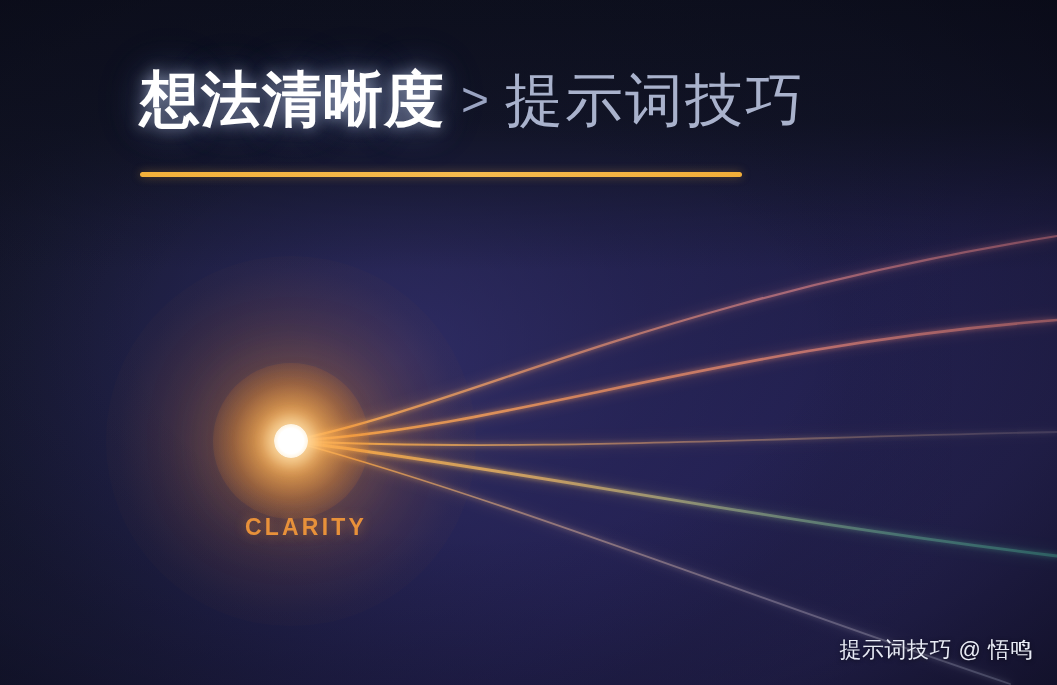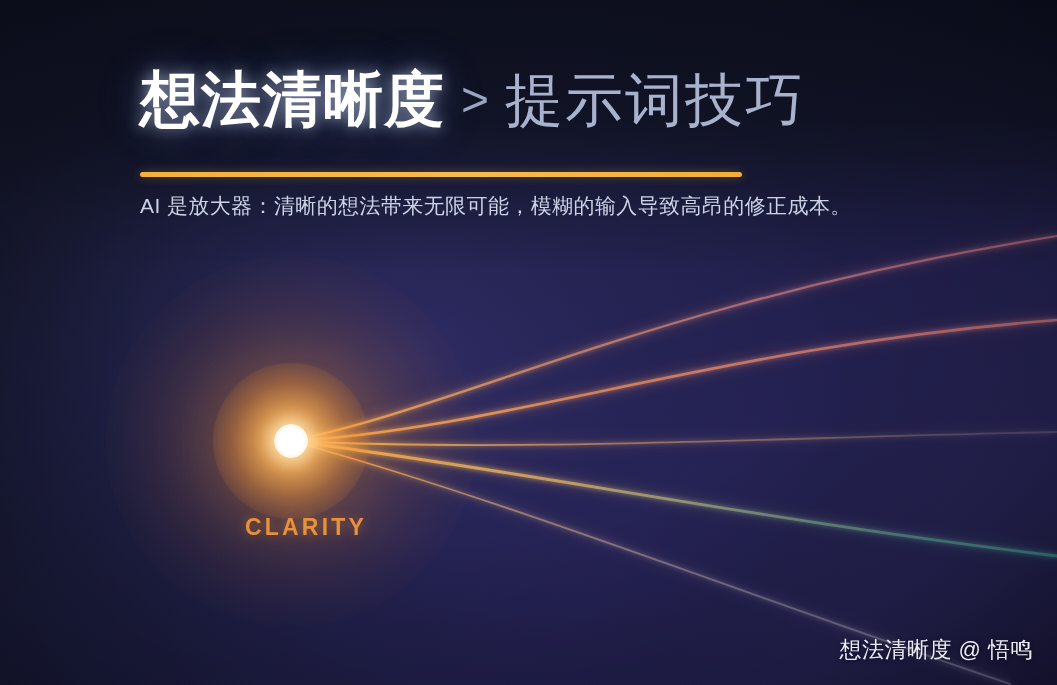--- a/index.html
+++ b/index.html
@@ -287,19 +287,18 @@
   </div>
 
   <div class="bg-vignette"></div>
 
   <div class="headline">
     <span class="headline-strong">想法清晰度</span><span class="headline-sep">&gt;</span><span class="headline-weak">提示词技巧</span>
   </div>
 
   <div class="accent-bar"></div>
 
-  <div class="subtitle">AI 是放大器：清晰的想法带来无限可能，模糊的输入导致高昂的修正成本。</div>
 
   <div class="clarity-label">CLARITY</div>
 
-  <div class="watermark">想法清晰度 @ 悟鸣</div>
+  <div class="watermark">提示词技巧 @ 悟鸣</div>
 
 </div>
 
 </body></html>

